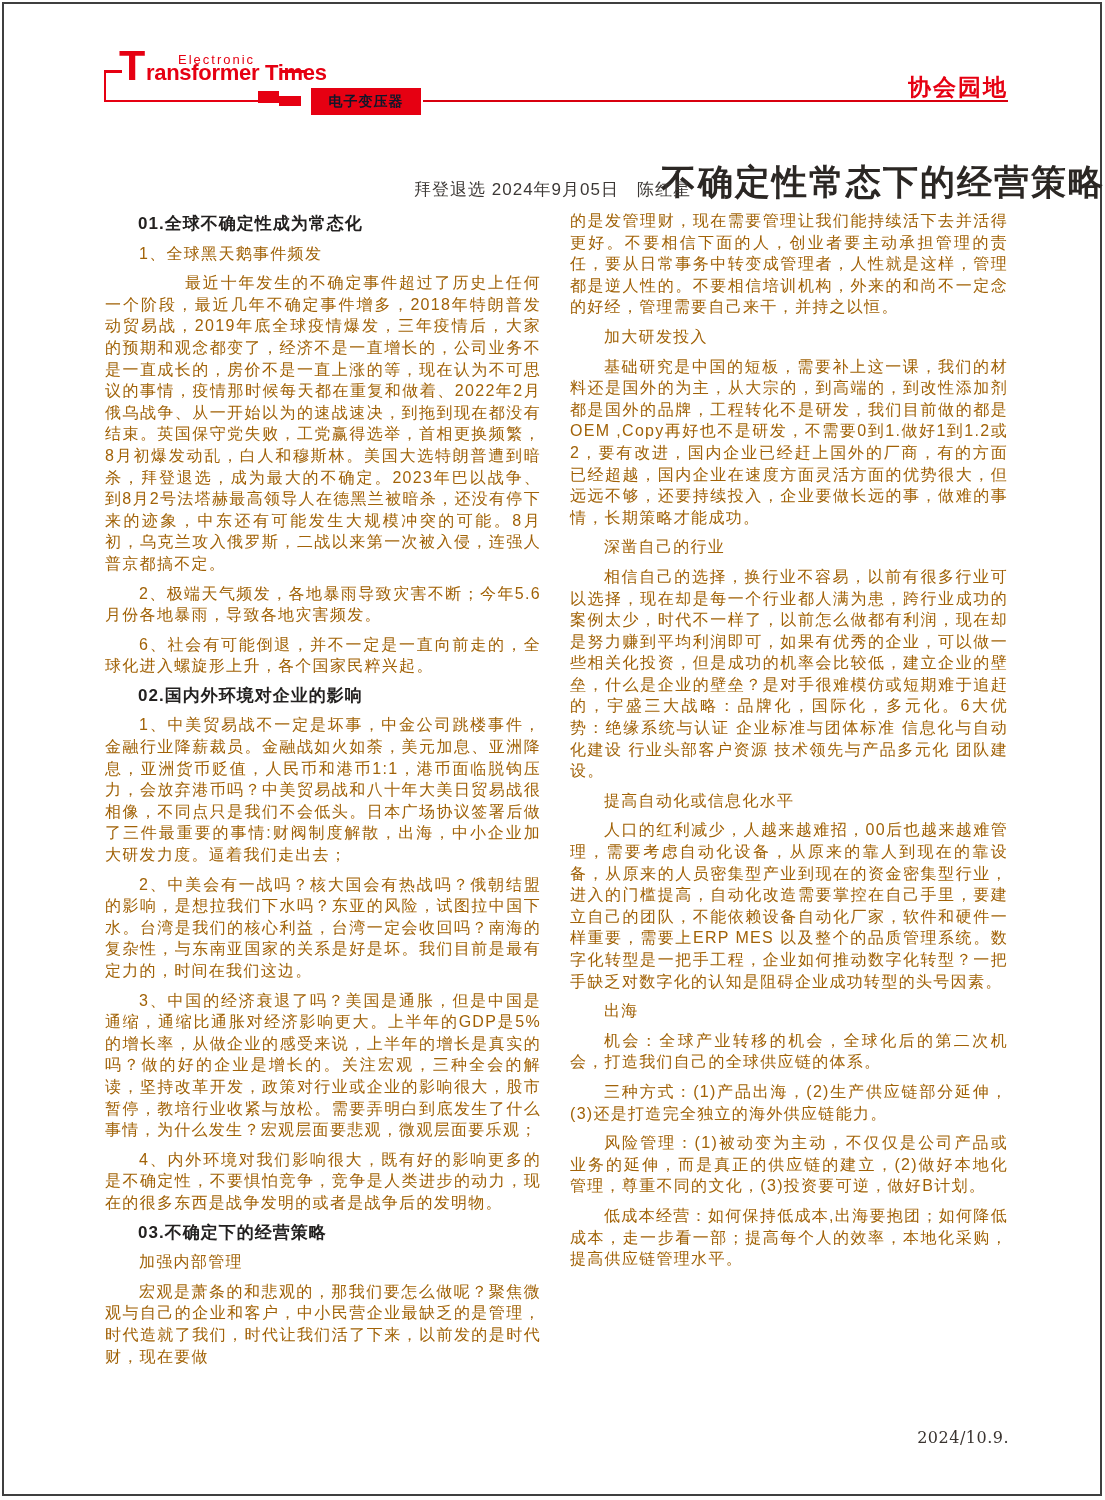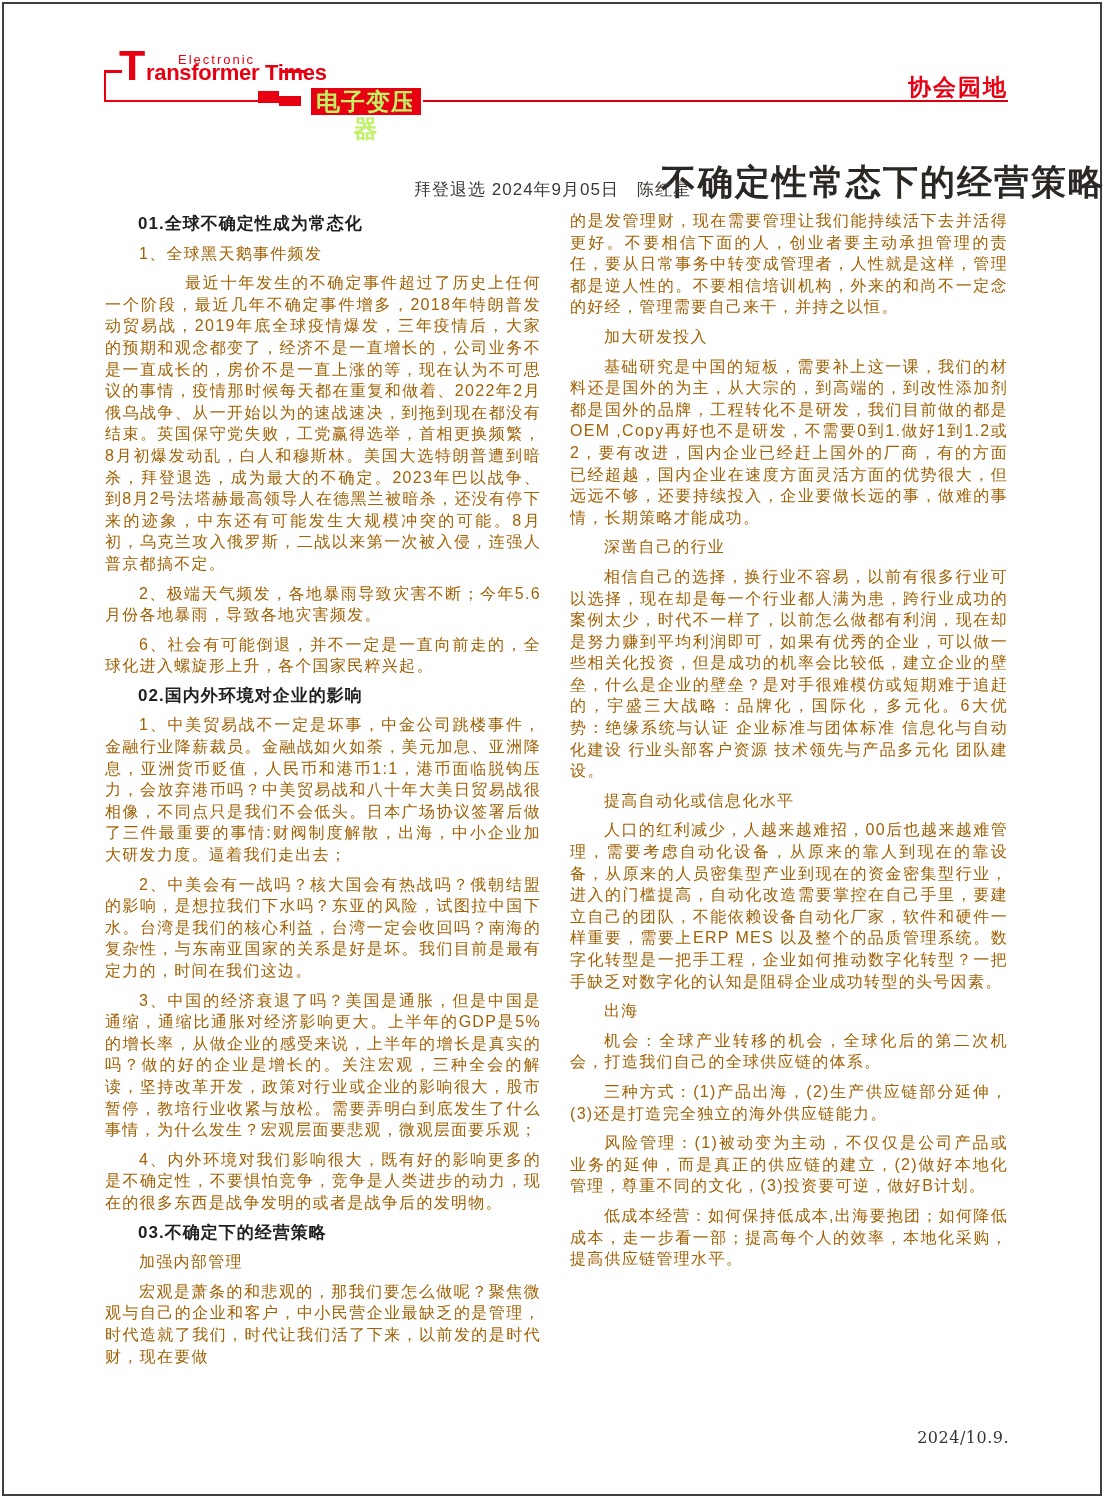--- a/index.html
+++ b/index.html
@@ -15,21 +15,21 @@
   .lg-vline{position:absolute;left:104px;top:70px;width:2px;height:32px;background:#e60012;}
   .lg-hline{position:absolute;left:105px;top:100px;width:153px;height:2px;background:#e60012;}
   .lg-T{position:absolute;left:119px;top:44px;font-size:43px;line-height:1;font-weight:bold;color:#e60012;}
   .lg-electronic{position:absolute;left:178px;top:52px;font-size:13px;font-weight:normal;color:#e60012;letter-spacing:2px;}
   .lg-main{position:absolute;left:146px;top:62px;font-size:22px;line-height:1;font-weight:bold;color:#e60012;letter-spacing:-0.3px;}
   .lg-dash-right{position:absolute;left:280px;top:70px;width:26px;height:3px;background:#e60012;}
   .lg-step1{position:absolute;left:258px;top:91px;width:21px;height:12px;background:#e60012;}
   .lg-step2{position:absolute;left:279px;top:96px;width:22px;height:10px;background:#e60012;}
   .lg-banner{
     position:absolute;left:311px;top:88px;width:110px;height:27px;background:#e60012;
-    color:#bef264;font-weight:bold;font-size:24px;line-height:27px;text-align:center;letter-spacing:1px;
+    color:#0f172a;font-weight:bold;font-size:14px;line-height:27px;text-align:center;letter-spacing:1px;
   }
   .lg-tick{position:absolute;left:412px;top:89px;width:4px;height:26px;background:#e60012;}
   .lg-rule{position:absolute;left:423px;top:100px;width:585px;height:2px;background:#d8000f;}
   .sec-label{
     position:absolute;right:97px;top:72px;font-size:23px;font-weight:bold;color:#e60012;letter-spacing:2px;
   }
   
   .title{
     position:absolute;left:0;right:0;top:136px;text-align:right;
     font-family:"DejaVu Serif",serif;font-weight:bold;font-size:35px;color:#2b2724;letter-spacing:2px;

